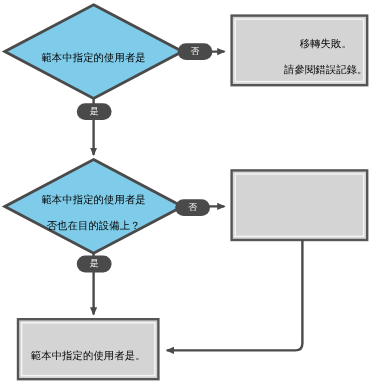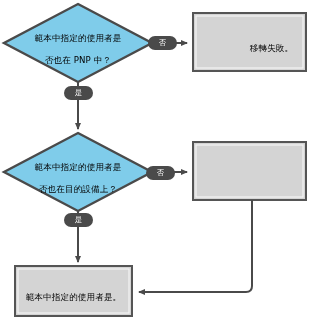--- a/index.html
+++ b/index.html
@@ -91,27 +91,27 @@
 
     <rect x="15" y="266" width="117" height="50" fill="#D4D4D4" stroke="#555555" stroke-width="2"></rect>
     <rect x="18" y="269" width="111" height="44" fill="none" stroke="#FFFFFF" stroke-width="1.2" opacity="0.75"></rect>
 
     <path d="M252,200 L252,286 Q252,292 246,292 L139,292" fill="none" stroke="#4A4A4A" stroke-width="2" marker-end="url(#arrowhead)"></path>
   </svg>
 
   <div class="node-text diamond-text" style="left:14px; top:25px; width:128px; height:36px;">
     <div>
       <span class="lbl-line">範本中指定的使用者是</span>
-      <span class="lbl-line">否也在 PNP 中？</span>
     </div>
   </div>
 
   <div class="node-text box-text" style="left:196px; top:20px; width:125px; height:44px;padding-left:13px;">
     <div>
       <span class="lbl-line">移轉失敗。</span>
+      <span class="lbl-line">請參閱錯誤記錄。</span>
     </div>
   </div>
 
   <div class="node-text diamond-text" style="left:14px; top:154px; width:128px; height:36px;">
     <div>
       <span class="lbl-line">範本中指定的使用者是</span>
       <span class="lbl-line">否也在目的設備上？</span>
     </div>
   </div>
 

